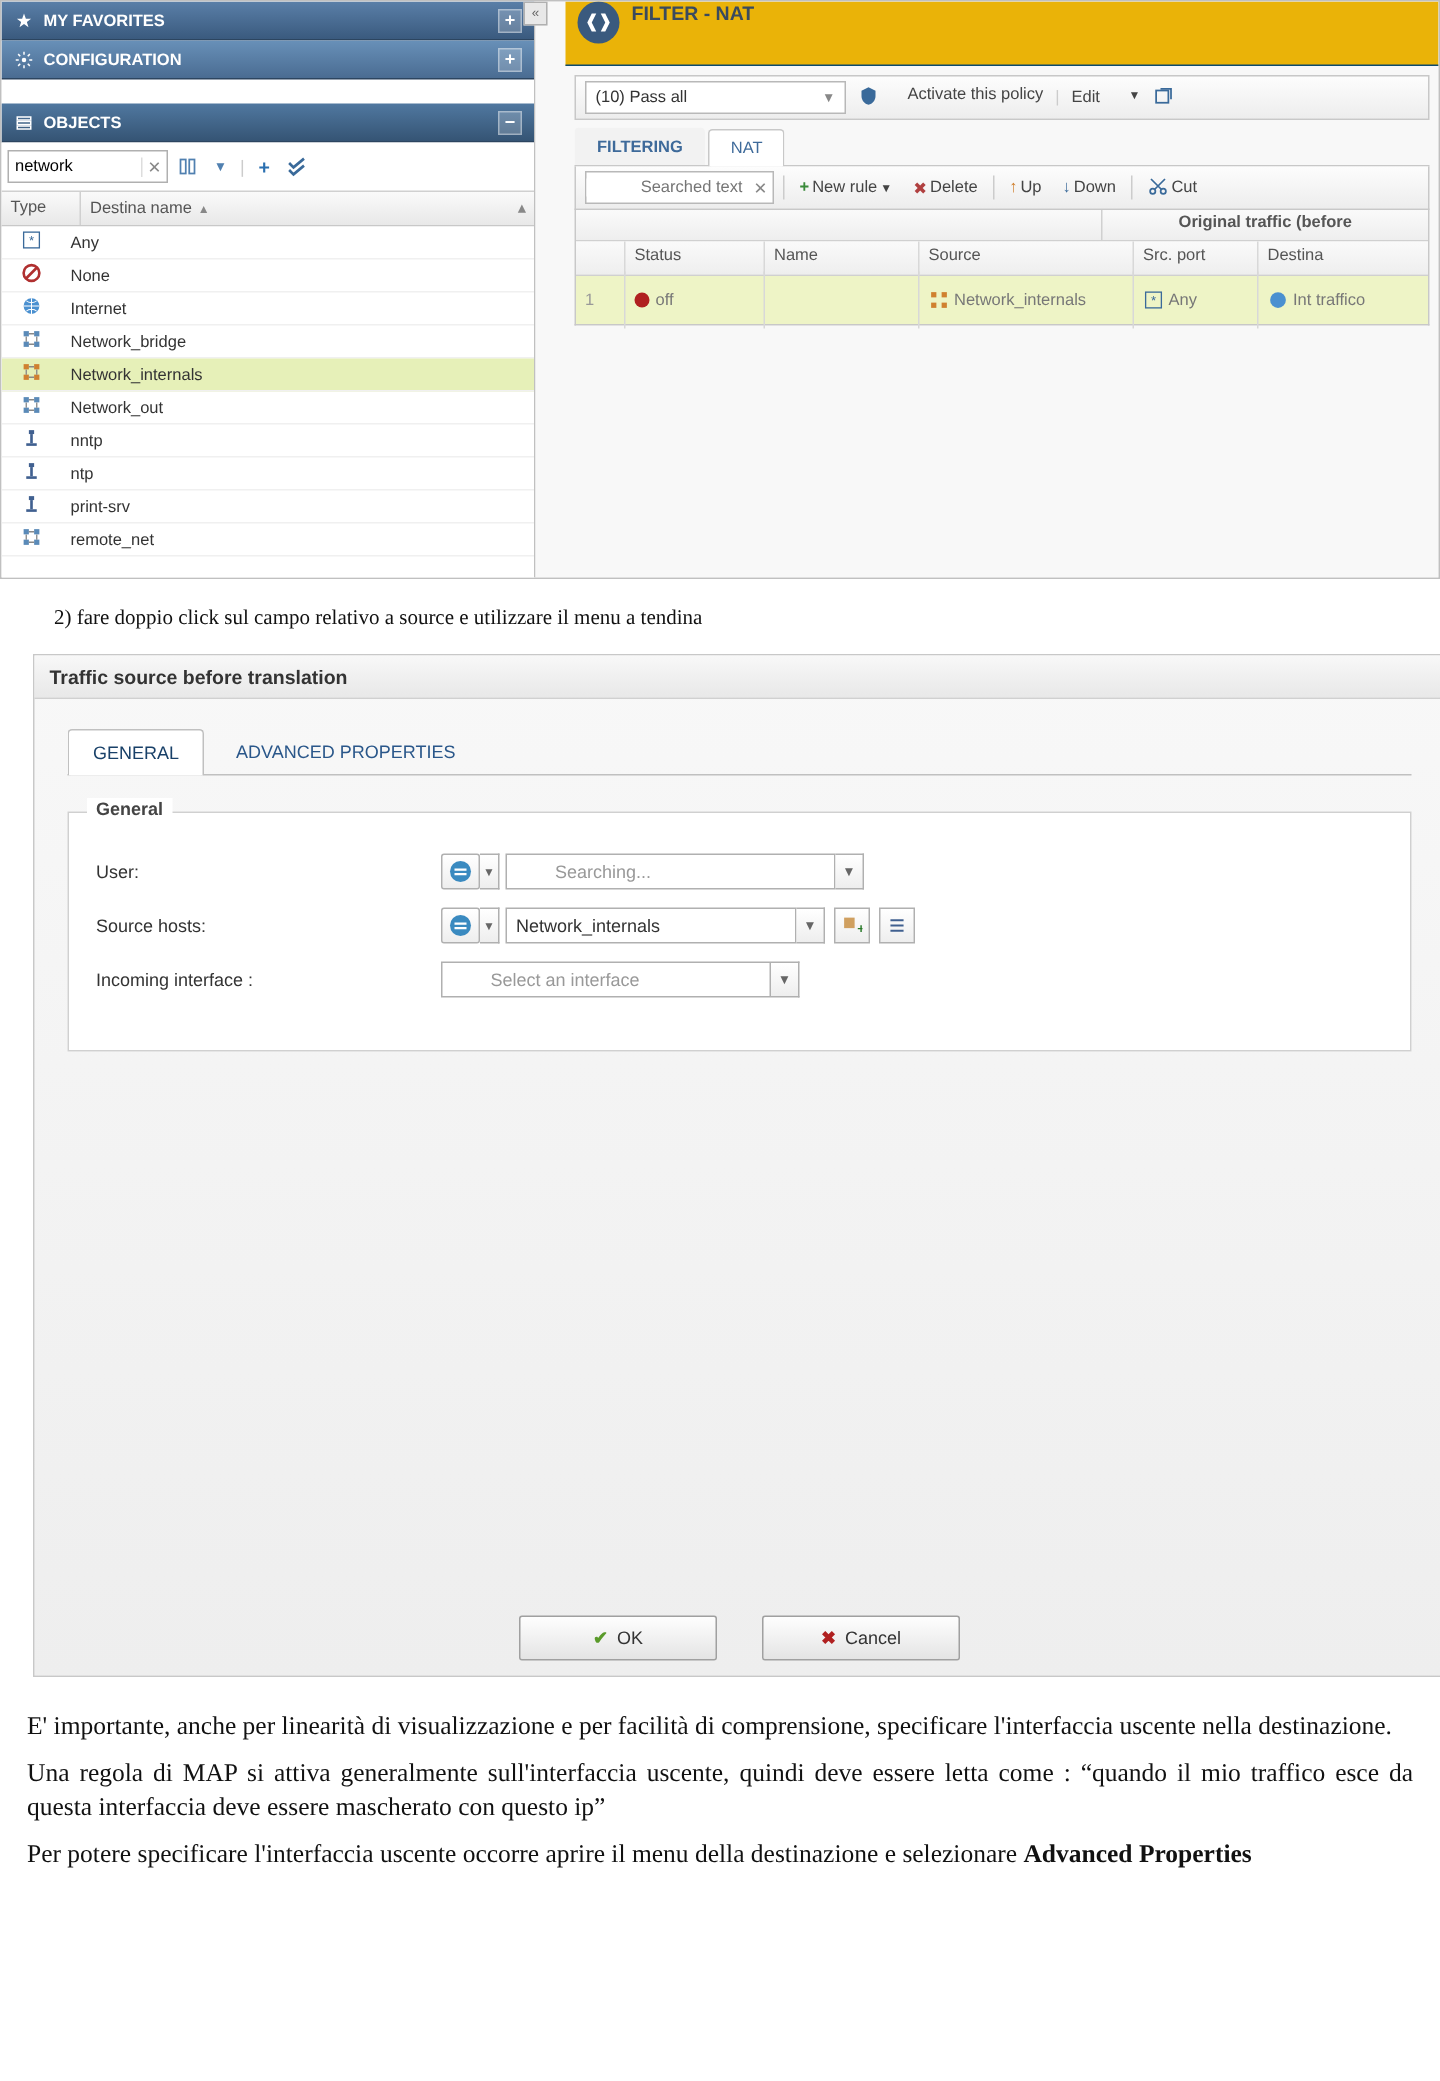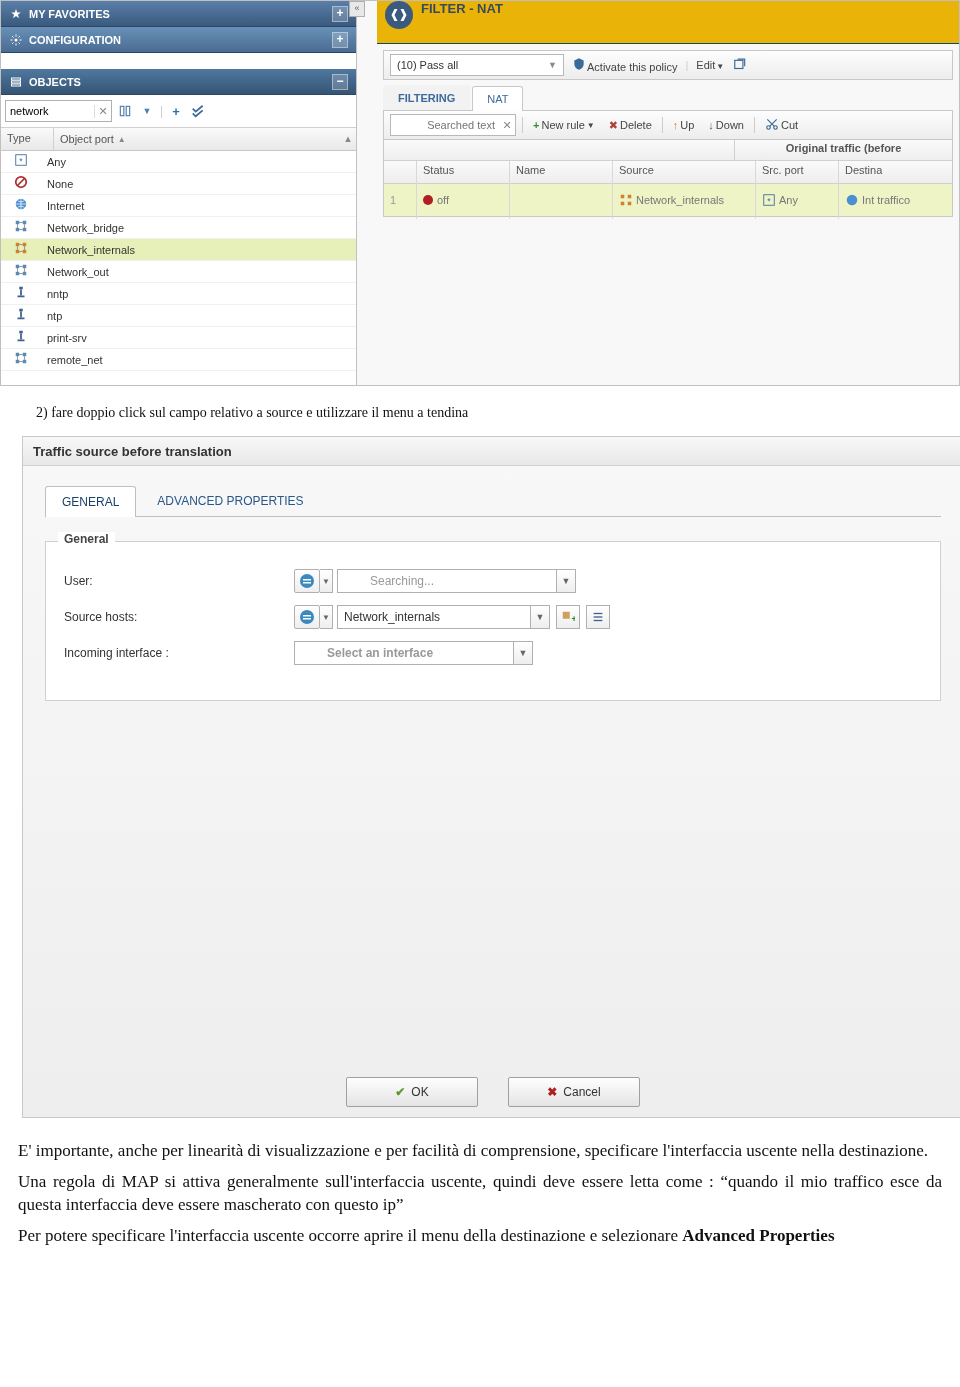--- a/index.html
+++ b/index.html
@@ -29,21 +29,21 @@
 .gr-name { flex:1; padding:0 6px; font-size:11px; color:#333;}
 .ic-sm { width:14px; height:14px; display:inline-block;}
 
 .right-panel { flex:1; background:#f8f8f8; display:flex; flex-direction:column; padding-left:20px;}
 .rp-title { height:42px; display:flex; background:#eab308; border-bottom:1px solid #0c4a6e; padding:0 8px;}
 .rp-title-icon { width:28px; height:28px; border-radius:14px; background:#3a5a7e; display:flex; align-items:center; justify-content:center; color:#fff; margin-right:8px;}
 .rp-title-text { font-size:13px; font-weight:bold; color:#3a4a5e;}
 .policy-bar { height:28px; background: linear-gradient(#fdfdfd,#ededed); border:1px solid #c8c8c8; margin:6px 6px 0 6px; display:flex; align-items:center; padding:0 6px; gap:8px; font-size:11px;}
 .policy-sel { border:1px solid #b8b8b8; background:#fff; height:20px; display:flex; align-items:center; padding:0 6px; width:160px;}
 .policy-sel .chev { margin-left:auto; color:#888; font-size:9px;}
-.policy-link { color:#444; display:flex; align-items:flex-end; gap:1px;}
+.policy-link { color:#444; display:flex; align-items:flex-start; gap:19px;}
 .tabs { display:flex; margin:0 6px; border-bottom:1px solid #c8c8c8; height:30px; align-items:flex-end;}
 .tab { padding:6px 14px; font-size:11px; color:#3e6a9a; border:1px solid transparent; border-bottom:none; margin-right:2px; background:#f2f2f2; border-radius:3px 3px 0 0;font-weight:bold;}
 .tab.active { background:#fff; border-color:#c8c8c8; color:#3e6a9a; font-weight:normal; position:relative; top:1px;}
 .rules-toolbar { height:28px; background: linear-gradient(#fdfdfd,#ededed); border:1px solid #c8c8c8; border-top:none; margin:0 6px; display:flex; align-items:center; padding:0 6px; gap:6px; font-size:11px; color:#444;}
 .rt-search { border:1px solid #b8b8b8; background:#fff; height:20px; display:flex; align-items:center;}
 .rt-search input { border:none; outline:none; width:100px; font-size:11px; padding:0 4px; color:#999;text-align:right;}
 .rt-btn { display:flex; align-items:center; gap:2px; padding:0 4px;}
 .rt-sep { width:1px; height:16px; background:#ccc;}
 .rules-grid { margin:0 6px; border:1px solid #c8c8c8; border-top:none; background:#fff;}
 .rg-hdr-top { height:20px; background:linear-gradient(#fafafa,#eee); border-bottom:1px solid #d0d0d0; display:flex; font-size:11px;}
@@ -147,21 +147,21 @@
       <span class="tb-btn">
             <svg width="16" height="14" viewBox="0 0 24 24" fill="none" stroke="#3a6a9a" stroke-width="3">
               <path d="M3 8l5 5L20 3M3 16l5 5L20 11"></path>
             </svg>
           </span>
     </div>
 
     <div class="grid-header">
       <div class="gh-type">Type</div>
       <div class="gh-name">
-        <span>Object port</span>
+        <span>Destina name</span>
         <span class="gh-sort">▲</span>
       </div>
       <div style="width:16px;text-align:center;padding-top:4px;color:#888;">▴</div>
     </div>
 
     <div class="grid-body">
       <div class="grid-row">
         <div class="gr-type"><span class="ic-sm"><svg viewBox="0 0 16 16">
                   <rect x="2" y="2" width="12" height="12" fill="none" stroke="#3a6a9a"></rect>
                   <text x="8" y="12" text-anchor="middle" font-size="10" fill="#3a6a9a">*</text>
@@ -432,21 +432,21 @@
                   <line x1="3" y1="12" x2="13" y2="12"></line>
                 </svg>
               </div>
         </div>
       </div>
 
       <div class="form-row">
         <div class="form-label">Incoming interface :</div>
         <div class="combo">
           <div style="display:flex;">
-            <div class="combo-input dim" style="min-width:180px;font-weight:bold;">Select an interface</div>
+            <div class="combo-input dim" style="min-width:180px;">Select an interface</div>
             <div class="combo-drop">▼</div>
           </div>
         </div>
       </div>
     </div>
   </div>
   <div class="dlg-buttons">
     <div class="dlg-btn">
           <span class="ok-check">✔</span>
           <span>OK</span>

